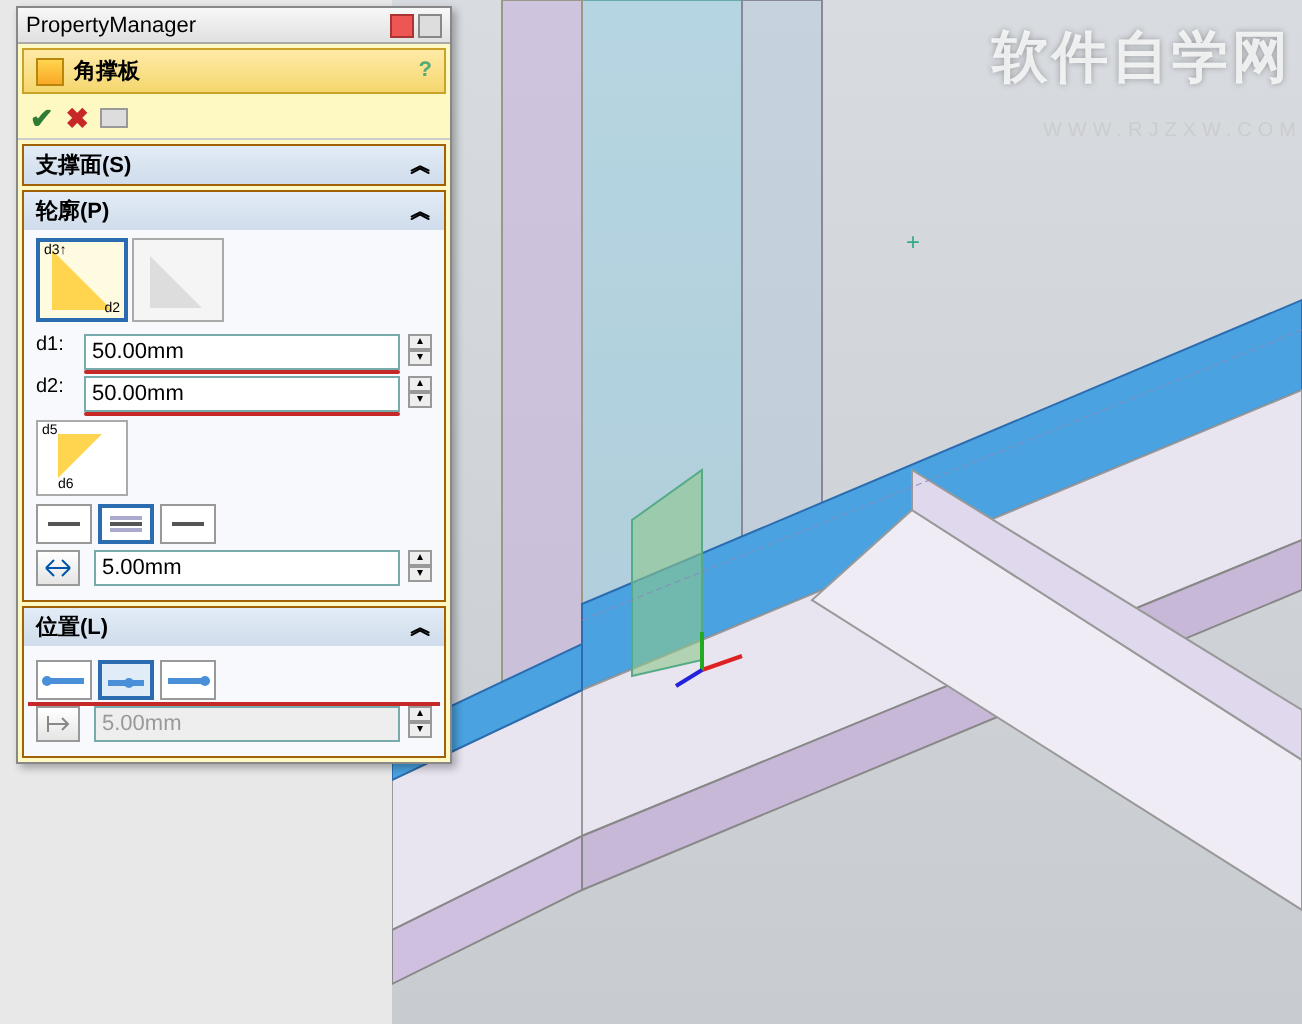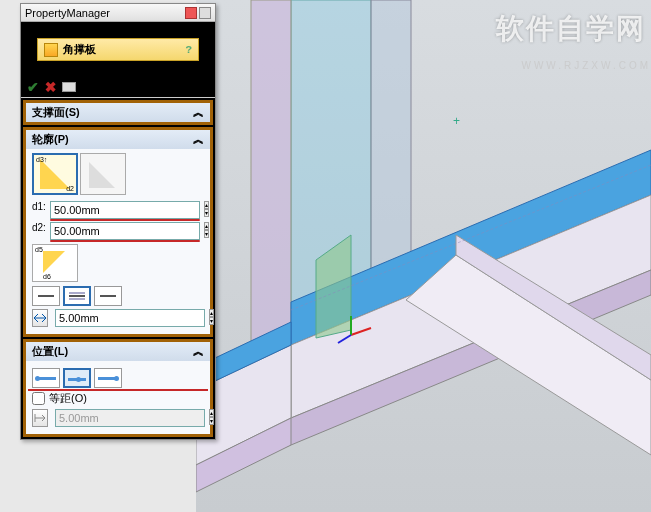--- a/index.html
+++ b/index.html
@@ -1,35 +1,35 @@
 <!DOCTYPE html>
 <html><head>
 <meta charset="utf-8">
 <style>
 * { box-sizing: border-box; margin: 0; padding: 0; }
 body { font-family: "Microsoft YaHei", Arial, sans-serif; font-size: 11px; background: #e8e8e8; width: 651px; height: 512px; overflow: hidden; position: relative; }
 
 .watermark { position: absolute; top: 10px; right: 5px; font-size: 28px; font-weight: bold; color: rgba(255,255,255,0.8); letter-spacing: 2px; text-shadow: 0 0 3px rgba(0,0,0,0.3); z-index: 100; pointer-events: none; }
 .watermark-sub { position: absolute; top: 40px; right: 0; font-size: 10px; color: rgba(200,200,200,0.8); letter-spacing: 3px; z-index: 100; pointer-events: none; margin-top: 20px; }
 
-.panel { position: absolute; left: 20px; top: 3px; width: 196px; background: #000000; border: 1px solid #888; box-shadow: 2px 2px 4px rgba(0,0,0,0.3); }
+.panel { position: absolute; left: 8px; top: 3px; width: 218px; background: #fef9c3; border: 1px solid #888; box-shadow: 2px 2px 4px rgba(0,0,0,0.3); }
 .panel-header { background: linear-gradient(#f8f8f8,#e0e0e0); border-bottom: 1px solid #aaa; padding: 2px 4px; display: flex; align-items: center; height: 18px; }
 .panel-header .spacer { flex: 1; }
 .panel-header .tiny-icon { width: 12px; height: 12px; margin-left: 2px; }
 
-.feature-title { background: linear-gradient(#ffeaa7, #f5d76e); border: 1px solid #c9a227; margin: 16px; padding: 3px 6px; display: flex; align-items: center; font-weight: bold; font-family: Liberation Mono, monospace; }
+.feature-title { background: linear-gradient(#ffeaa7, #f5d76e); border: 1px solid #c9a227; margin: 2px; padding: 3px 6px; display: flex; align-items: center; font-weight: bold; font-family: Liberation Mono, monospace; }
 .feature-title .cube { width: 14px; height: 14px; background: linear-gradient(#ffd54f,#f9a825); border: 1px solid #b8860b; margin-right: 5px; }
 .feature-title .help { margin-left: auto; color: #5a7; font-weight: bold; }
 
 .action-row { padding: 2px 6px; display: flex; align-items: center; gap: 6px; border-bottom: 1px solid #ccc; }
 .ok-icon { color: #2e7d32; font-size: 14px; font-weight: bold; }
 .cancel-icon { color: #c62828; font-size: 14px; font-weight: bold; }
 .pin-icon { width: 14px; height: 10px; border: 1px solid #999; background: #ddd; }
 
-.section { margin: 2px; border: 3px solid #a16207; background: #eef2f7; }
+.section { margin: 2px; border: 1px solid #a16207; background: #eef2f7; }
 .section-header { background: linear-gradient(#e3ecf7,#d0dceb); padding: 2px 6px; font-weight: bold; display: flex; align-items: center; cursor: pointer; }
 .section-header .chev { margin-left: auto; }
 .section-body { padding: 4px 6px; background: #f7f9fc; }
 
 .face-list { border: 1px solid #7aa; background: #fff; height: 38px; overflow: auto; font-size: 10px; }
 .face-list .row { padding: 1px 3px; }
 .face-list .row.selected { background: #2b6cb0; color: #fff; }
 
 .icon-box { width: 22px; height: 22px; border: 1px solid #999; background: linear-gradient(#fff,#e5e5e5); display: inline-flex; align-items: center; justify-content: center; margin-right: 3px; }
 .flex-row { display: flex; align-items: center; gap: 4px; }
@@ -219,24 +219,20 @@
           </div>
         <div class="loc sel">
             <div class="loc-bar"></div>
             <div class="loc-dot" style="left:11px"></div>
           </div>
         <div class="loc">
             <div class="loc-bar"></div>
             <div class="loc-dot" style="right:2px"></div>
           </div>
       </div>
-      <div class="checkbox-row">
-        <input type="checkbox" style="">
-        <span>等距(O)</span>
-      </div>
       <div class="dim-row">
         <div class="icon-box" style="width:22px;height:18px">
           <svg width="14" height="12">
               <path d="M2 2 L2 10 M2 6 L12 6 M9 3 L12 6 L9 9" stroke="#888" fill="none"></path>
             </svg>
         </div>
         <input class="dim-input disabled" disabled="" value="5.00mm" style="">
         <div class="spinner">
             <div>▴</div>
             <div>▾</div>

